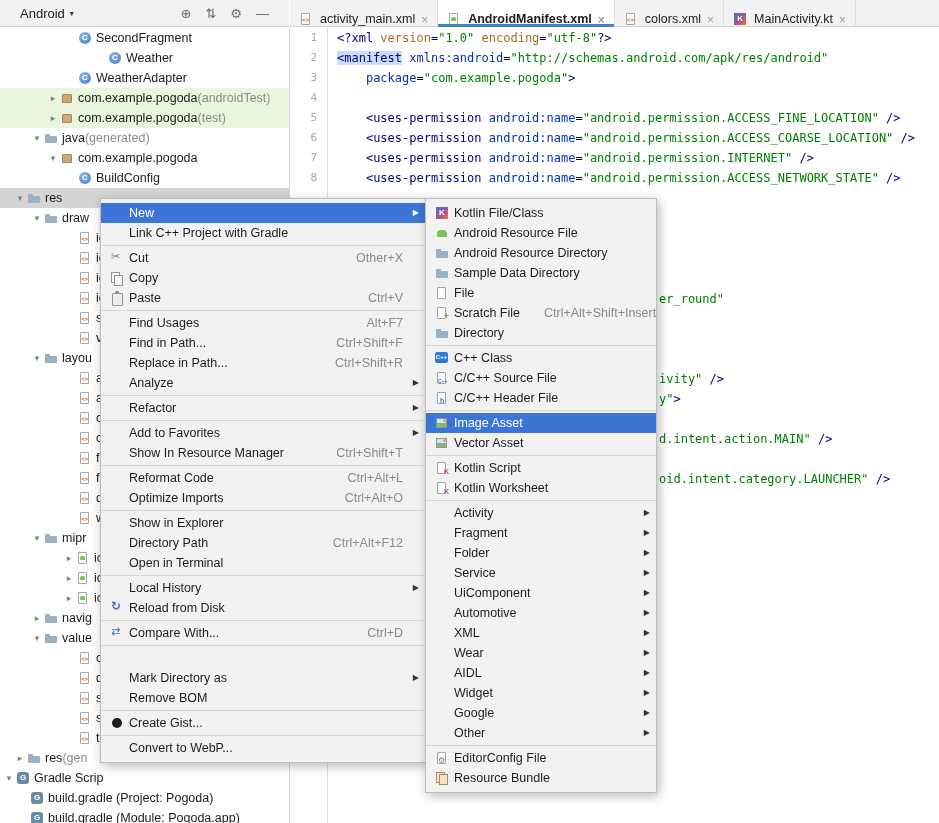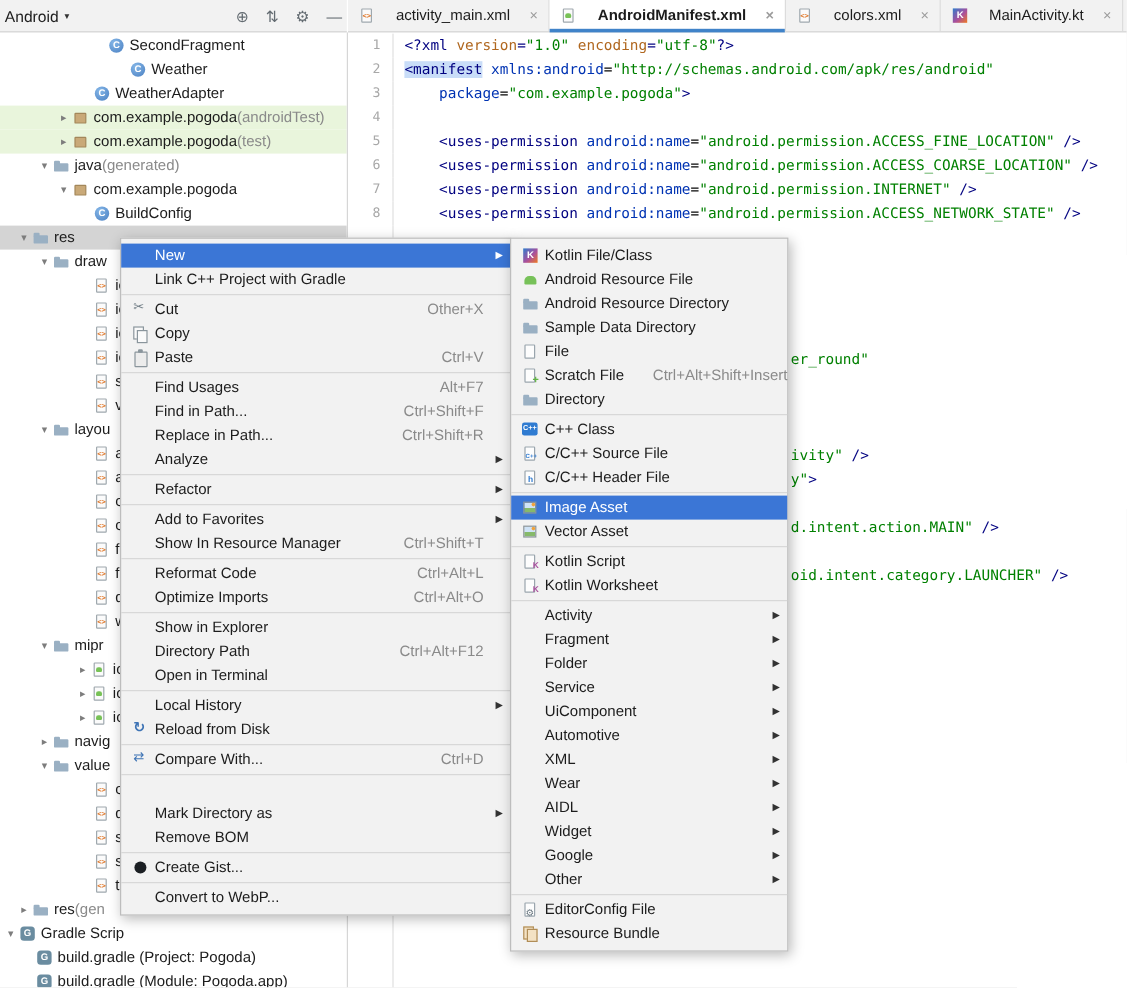--- a/index.html
+++ b/index.html
@@ -2,29 +2,29 @@
 <html><head>
 <meta charset="utf-8">
 <style>
   html,body{margin:0;padding:0;background:#e8e8e8;}
   #app{position:relative;width:939px;height:823px;background:#fff;overflow:hidden;
        font-family:"Liberation Sans","DejaVu Sans",sans-serif;color:#1c1c1c;
        -webkit-font-smoothing:antialiased;}
 
   
   #project-header{position:absolute;left:0;top:0;width:289px;height:27px;background:#f2f2f2;
-    border-bottom:1px solid #d4d4d4;display:flex;align-items:center;padding:0 4px;box-sizing:border-box;font-size:13px;}
+    border-bottom:1px solid #d4d4d4;display:flex;align-items:center;padding:0 20px;box-sizing:border-box;font-size:13px;}
   #proj-label{cursor:default;}
   .caret{font-size:8px;margin-left:5px;color:#333;}
   .hdr-icons{margin-left:auto;display:flex;gap:14px;color:#636b71;font-size:13px;align-items:center;}
   .hdr-ic{cursor:default;line-height:1;}
 
   #tabbar{position:absolute;left:290px;top:0;right:0;height:27px;background:#f2f2f2;
     border-bottom:1px solid #d4d4d4;display:flex;align-items:stretch;box-sizing:border-box;}
-  .tab{display:flex;align-items:center;gap:13px;padding:0 9px;border-right:1px solid #dcdcdc;
+  .tab{display:flex;align-items:flex-end;gap:3px;padding:0 9px;border-right:1px solid #dcdcdc;
     font-size:12.5px;position:relative;white-space:nowrap;}
   .tab.active{background:#fff;font-weight:bold;}
   .tab.active::after{content:"";position:absolute;left:0;right:0;bottom:-1px;height:3px;background:#4083c9;}
   .tab-close{color:#9c9c9c;font-size:12px;margin-left:3px;line-height:1;}
 
   #pane-divider{position:absolute;left:289px;top:27px;width:1px;bottom:0;background:#d6d6d6;}
 
   
   #tree{position:absolute;left:0;top:28px;width:289px;bottom:0;background:#fff;overflow:hidden;}
   .trow{display:flex;align-items:center;height:20px;font-size:12.5px;white-space:nowrap;cursor:default;}
@@ -143,21 +143,21 @@
         <span class="tab-label">colors.xml</span>
         <span class="tab-close">×</span>
       </div>
       <div class="tab">
         <span class="ti ti-kotlin"></span>
         <span class="tab-label">MainActivity.kt</span>
         <span class="tab-close">×</span>
       </div>
     </div>
   <div id="tree">
-      <div class="trow" style="padding-left: 78px; margin-left: 12px;">
+      <div class="trow" style="padding-left: 78px;">
         <span class="ti ti-kotlin-class"></span>
         <span class="tlabel">SecondFragment</span>
       </div>
       <div class="trow" style="padding-left: 108px;">
         <span class="ti ti-kotlin-class"></span>
         <span class="tlabel">Weather</span>
       </div>
       <div class="trow" style="padding-left: 78px;">
         <span class="ti ti-kotlin-class"></span>
         <span class="tlabel">WeatherAdapter</span>

